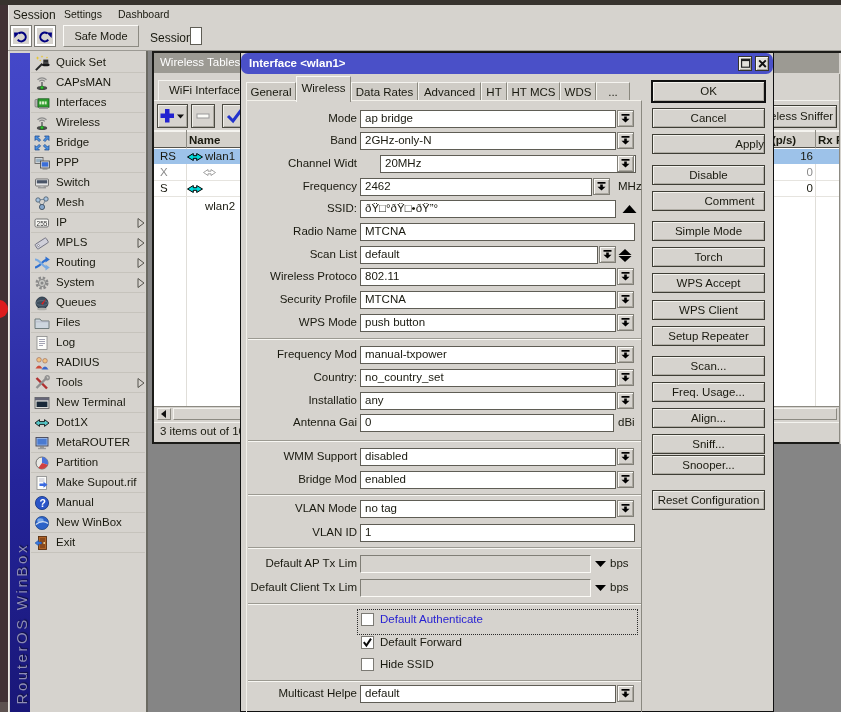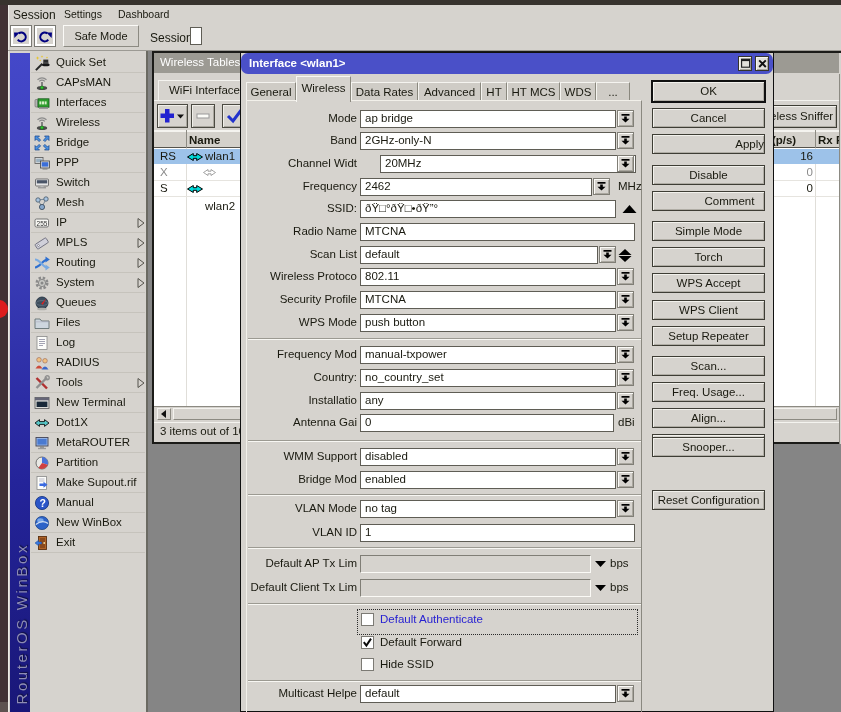--- a/index.html
+++ b/index.html
@@ -600,13 +600,13 @@
 <div class="btn" style="left:652px;top:190.5px;padding-left:42px;">Comment</div>
 <div class="btn" style="left:652px;top:221px;">Simple Mode</div>
 <div class="btn" style="left:652px;top:247px;">Torch</div>
 <div class="btn" style="left:652px;top:273px;">WPS Accept</div>
 <div class="btn" style="left:652px;top:299.5px;">WPS Client</div>
 <div class="btn" style="left:652px;top:325.5px;">Setup Repeater</div>
 <div class="btn" style="left:652px;top:355.5px;">Scan...</div>
 <div class="btn" style="left:652px;top:381.5px;">Freq. Usage...</div>
 <div class="btn" style="left:652px;top:407.5px;">Align...</div>
 <div class="btn" style="left:652px;top:433.5px;">Sniff...</div>
-<div class="btn" style="left:652px;top:437px;">Snooper...</div>
+<div class="btn" style="left:652px;top:455px;">Snooper...</div>
 <div class="btn" style="left:652px;top:489.5px;">Reset Configuration</div>
 </body></html>

